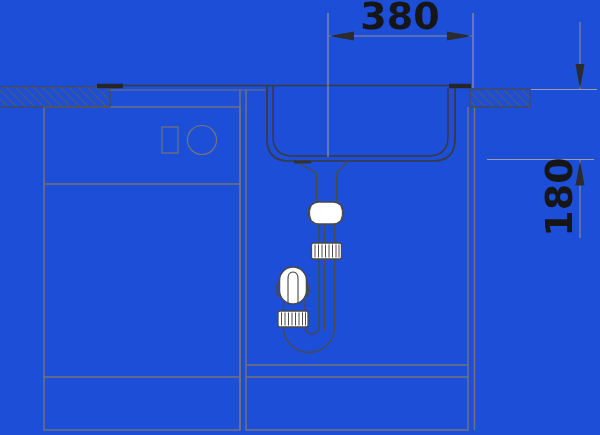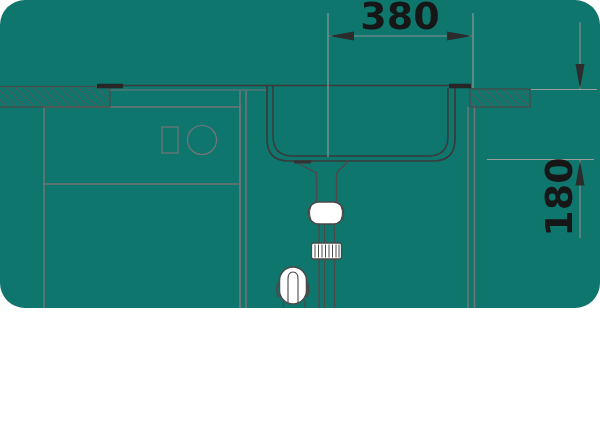--- a/index.html
+++ b/index.html
@@ -1,18 +1,18 @@
 <!DOCTYPE html>
 <html><head>
 <meta charset="utf-8">
 <style>
   html,body{margin:0;padding:0;background:#ffffff;}
   .stage{
-    position:relative;width:600px;height:308px;background:#0f766e;
-    font-family:"DejaVu Sans","Liberation Sans",sans-serif;overflow:hidden;border-radius:25px;
+    position:relative;width:600px;height:435px;background:#1d4ed8;
+    font-family:"DejaVu Sans","Liberation Sans",sans-serif;overflow:hidden;
   }
   svg{display:block;}
   .dim-text{
     font-family:"DejaVu Sans","Liberation Sans",sans-serif;
     font-weight:bold;font-size:38px;fill:#161616;
   }
 </style>
 </head>
 <body>
 

